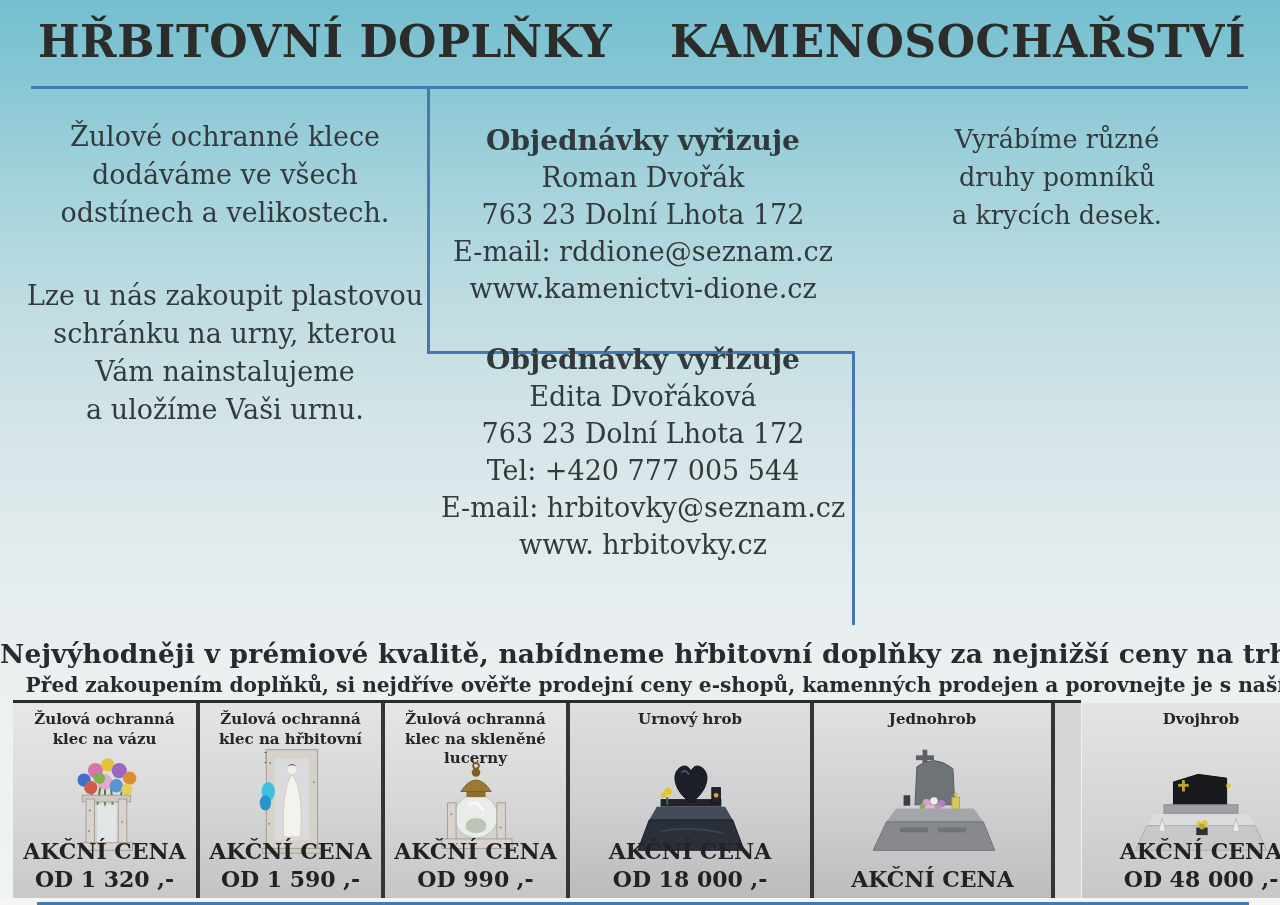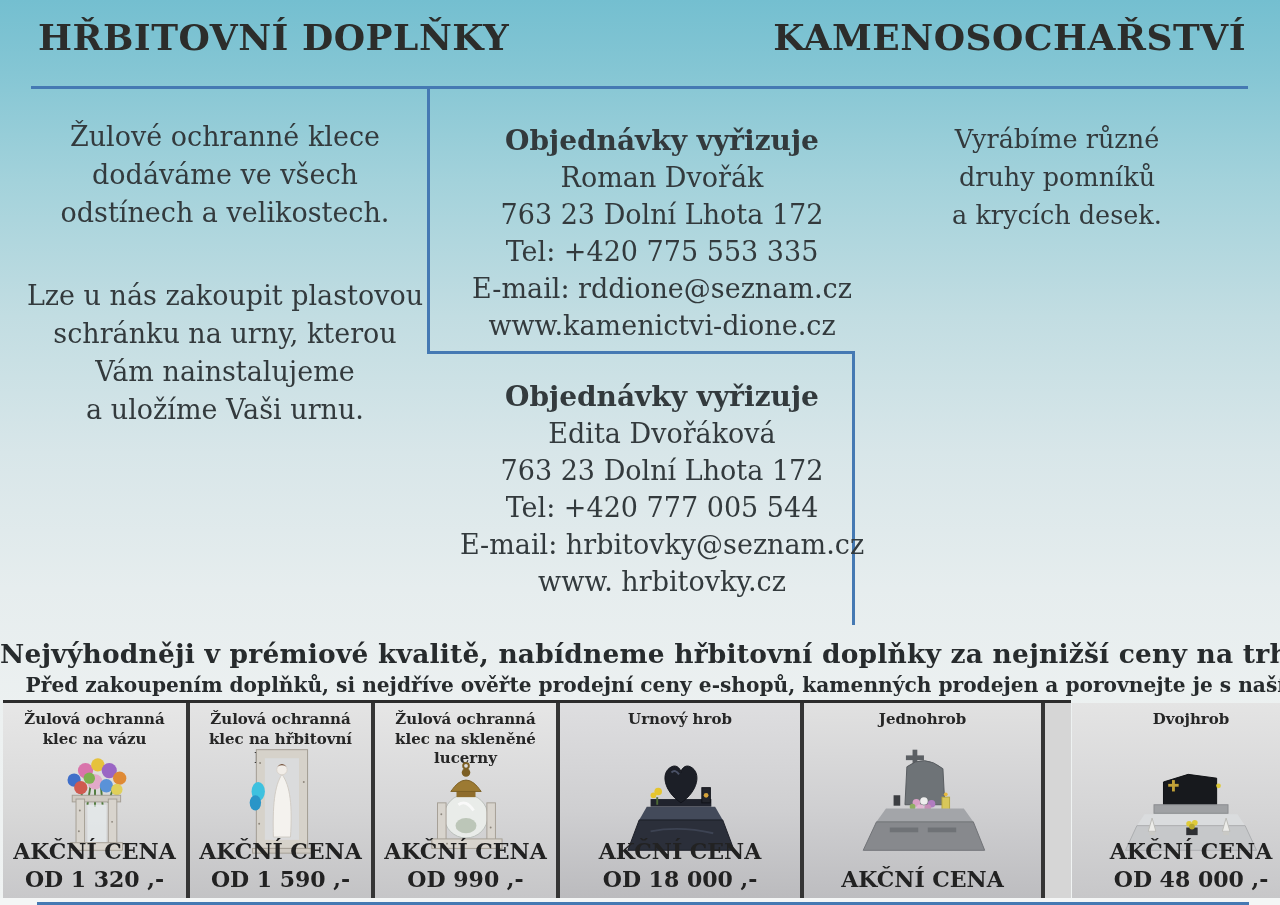--- a/index.html
+++ b/index.html
@@ -1,41 +1,41 @@
 <!DOCTYPE html>
 <html><head>
 <meta charset="utf-8">
 <style>
   html,body{margin:0;padding:0;background:#888;}
   .page{position:relative;width:1280px;height:905px;overflow:hidden;margin:0 auto;
     font-family:"DejaVu Serif","Liberation Serif",serif;color:#333a3d;
     background:linear-gradient(180deg,#74bfd0 0%,#85c6d4 8%,#a3d2db 20%,#c2dde2 35%,#d8e6e9 50%,#e6edee 65%,#edf1f1 80%,#f0f3f3 100%);}
-  .header-title{position:absolute;top:16px;font-weight:bold;font-size:36px;letter-spacing:.5px;color:#2c2d2b;white-space:nowrap;}
+  .header-title{position:absolute;top:16px;font-weight:bold;font-size:44px;letter-spacing:.5px;color:#2c2d2b;white-space:nowrap;}
   #title-left{left:38px;}
   #title-right{right:34px;}
   .rule{position:absolute;background:#4579b3;}
   #rule-main{left:31px;top:86px;width:1217px;height:3px;}
   #vline-1{left:427px;top:86px;width:3px;height:268px;}
   #hline-2{left:427px;top:351px;width:428px;height:3px;}
   #vline-2{left:852px;top:351px;width:3px;height:274px;}
   .col{position:absolute;text-align:center;}
   #col-left{left:22px;top:118px;width:406px;font-size:27px;line-height:38px;}
-  #col-mid{left:453px;top:122px;width:418px;font-size:27px;line-height:37px;}
+  #col-mid{left:434px;top:122px;width:418px;font-size:27px;line-height:37px;}
   #col-right{left:856px;top:120px;width:402px;font-size:25.5px;line-height:38px;}
   .para{margin:0;}
   #col-left .para-0{margin-bottom:45px;}
   #col-left .para-1{margin-bottom:29px;}
   #col-right .para-0{margin-bottom:43px;}
   #col-right .para-1{margin-bottom:29px;}
   .contact-block{margin:0 0 34px 0;}
   .block-title{font-weight:bold;font-size:28px;}
   #banner{position:absolute;left:0;top:638px;width:1280px;text-align:center;color:#272b2d;}
   #banner-line1{font-size:26.5px;font-weight:bold;letter-spacing:.2px;white-space:nowrap;}
   #banner-line2{font-size:21px;font-weight:bold;margin-top:3px;transform:scaleX(.96);transform-origin:center;white-space:nowrap;}
-  #strip{position:absolute;left:3px;top:700px;width:1068px;height:198px;border-top:3px solid #2c2c2c;box-sizing:border-box;background:#d6d6d6;}
+  #strip{position:absolute;left:13px;top:700px;width:1068px;height:198px;border-top:3px solid #2c2c2c;box-sizing:border-box;background:#d6d6d6;}
   .card{position:absolute;top:0;height:195px;overflow:hidden;}
   .card-0{left:0;width:183px;background:linear-gradient(180deg,#e7e7e7,#d8d8d8 55%,#c8c8ca);}
   .card-1{left:187px;width:181px;background:linear-gradient(180deg,#e4e4e4,#d4d4d5 55%,#c3c3c5);}
   .card-2{left:372px;width:181px;background:linear-gradient(180deg,#e6e6e6,#d6d6d7 55%,#c6c6c8);}
   .card-3{left:557px;width:240px;background:linear-gradient(180deg,#dedee0,#cfcfd1 55%,#bbbbbe);}
   .card-4{left:801px;width:237px;background:linear-gradient(180deg,#e1e1e1,#cfcfd1 55%,#bdbdc0);}
   .card-5{left:1042px;width:238px;background:linear-gradient(180deg,#e4e4e4,#d5d5d6 55%,#c7c7c9);margin-left:27px;}
   .sep{position:absolute;top:0;width:4px;height:195px;background:#353535;z-index:6;}
   .sep-0{left:183px;} .sep-1{left:368px;} .sep-2{left:553px;} .sep-3{left:797px;} .sep-4{left:1038px;}
   .card-title{margin-top:7px;text-align:center;font-weight:bold;font-size:15px;line-height:1.3;color:#262626;}
@@ -69,21 +69,20 @@
       <div>Vám nainstalujeme</div>
       <div>a uložíme Vaši urnu.</div>
     </div>
   </div>
 
   <div class="col" id="col-mid">
     <div class="contact-block">
       <div class="block-title">Objednávky vyřizuje</div>
       <div>Roman Dvořák</div>
       <div>763 23 Dolní Lhota 172</div>
-      <div>Tel: +420 775 553 335</div>
       <div>E-mail: rddione@seznam.cz</div>
       <div>www.kamenictvi-dione.cz</div>
     </div>
     <div class="contact-block">
       <div class="block-title">Objednávky vyřizuje</div>
       <div>Edita Dvořáková</div>
       <div>763 23 Dolní Lhota 172</div>
       <div>Tel: +420 777 005 544</div>
       <div>E-mail: hrbitovky@seznam.cz</div>
       <div>www. hrbitovky.cz</div>

